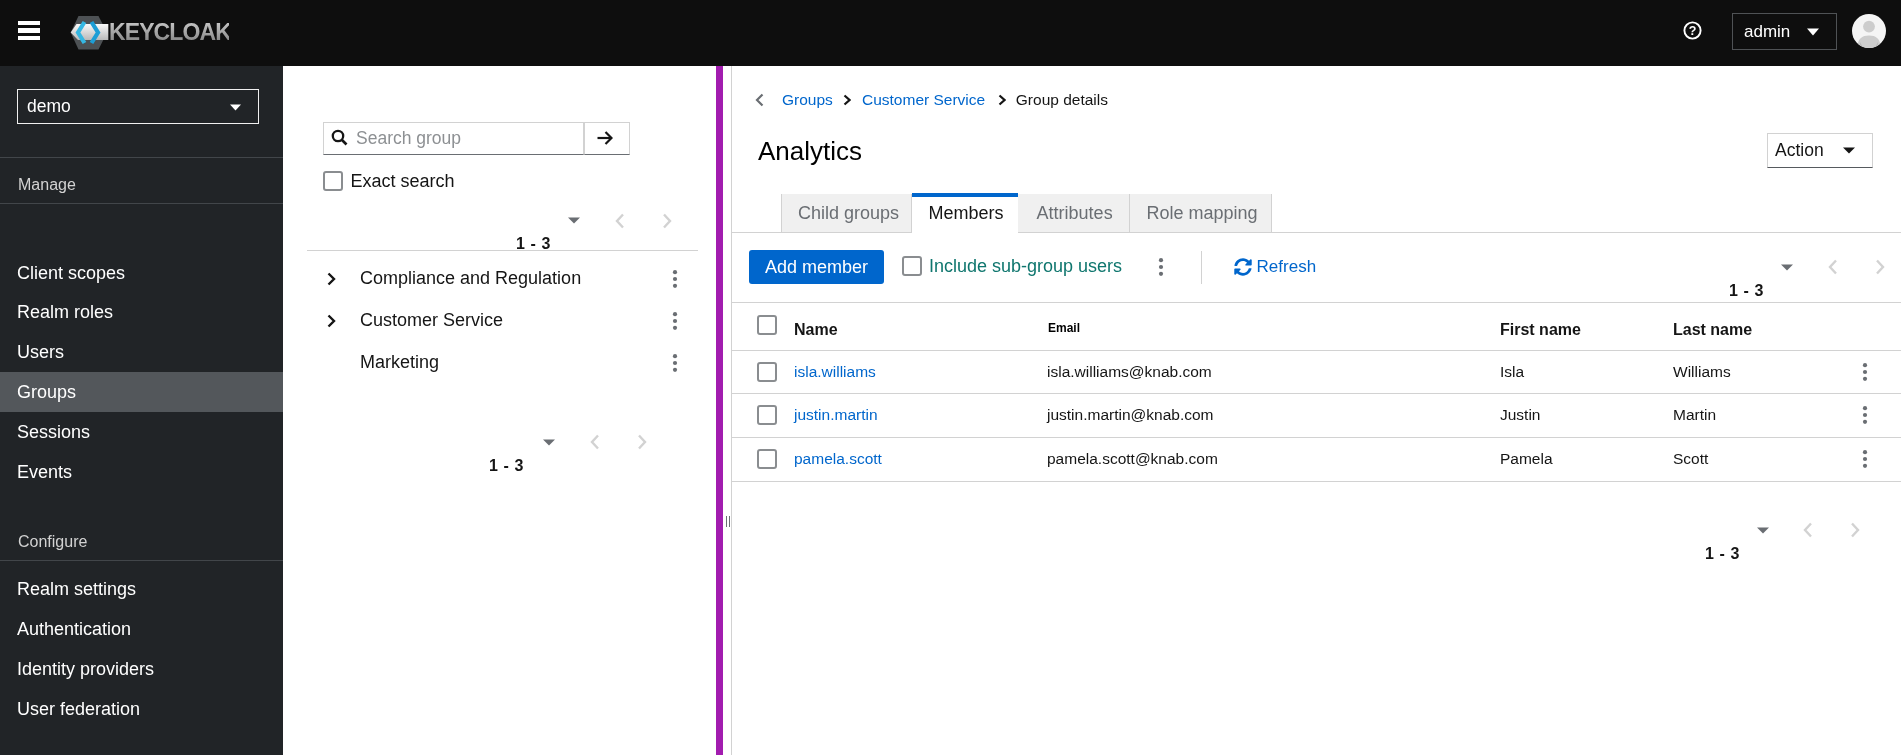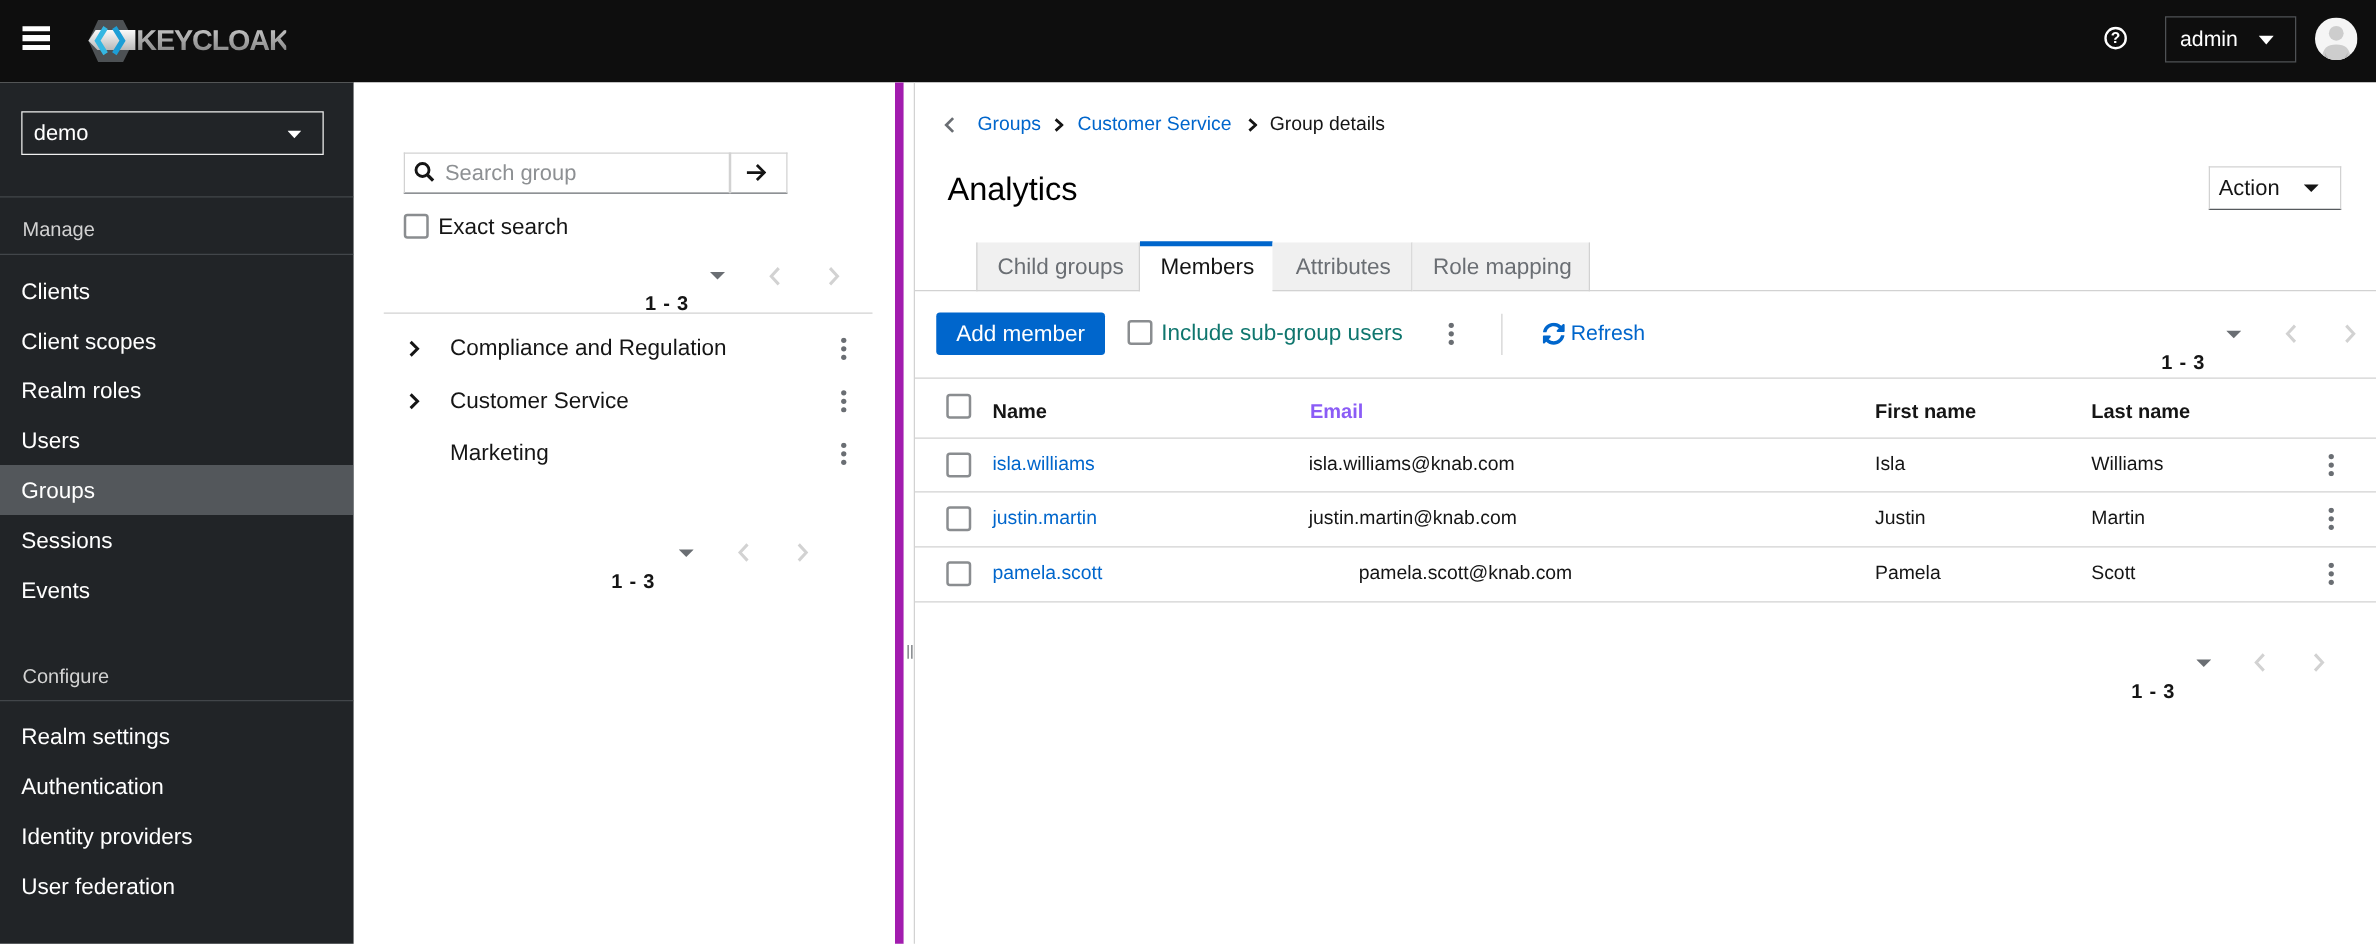--- a/index.html
+++ b/index.html
@@ -73,21 +73,20 @@
 <div id="sidebar">
 
   <div class="abs" style="left:17px; top:23px; width:242px; height:35px; border:1px solid #f0f0f0;"></div>
   <div class="abs" style="left:27px; top:23px; height:35px; line-height:35px; color:#fff; font-size:17.5px;">demo</div>
   <svg class="abs" style="left:230px; top:38px;" width="11" height="7" viewBox="0 0 11 7">
       <polygon points="0,0.5 11,0.5 5.5,6.5" fill="#fff"></polygon>
     </svg>
   <div class="sideline" style="top:91px;"></div>
   <div class="navsect" style="top:110px;">Manage</div>
   <div class="sideline" style="top:137px;"></div>
-  <div class="navitem" style="top:147px;">Clients</div>
   <div class="navitem" style="top:186.5px;">Client scopes</div>
   <div class="navitem" style="top:226px;">Realm roles</div>
   <div class="navitem" style="top:265.5px;">Users</div>
   <div class="navitem" style="top:305.5px; background:#53575b;">Groups</div>
   <div class="navitem" style="top:345.5px;">Sessions</div>
   <div class="navitem" style="top:385.5px;">Events</div>
   <div class="navsect" style="top:467px;">Configure</div>
   <div class="sideline" style="top:493.5px;"></div>
   <div class="navitem" style="top:503px;">Realm settings</div>
   <div class="navitem" style="top:543px;">Authentication</div>
@@ -216,21 +215,21 @@
   <svg class="abs" style="left:1096px; top:193px;" width="10" height="16" viewBox="0 0 10 16">
       <polyline points="8,1.5 2,8 8,14.5" fill="none" stroke="#d2d2d2" stroke-width="2.4"></polyline>
     </svg>
   <svg class="abs" style="left:1143px; top:193px;" width="10" height="16" viewBox="0 0 10 16">
       <polyline points="2,1.5 8,8 2,14.5" fill="none" stroke="#d2d2d2" stroke-width="2.4"></polyline>
     </svg>
 
   <div class="abs" style="left:0px; top:236px; width:1169px; border-top:1px solid #d2d2d2;"></div>
   <div class="cb" style="left:25px; top:249px;"></div>
   <div class="abs" style="left:62px; top:255px; font-size:16px; font-weight:bold; color:#151515;">Name</div>
-  <div class="abs" style="left:316px; top:255px; font-size:16px; font-weight:bold; color:#8b5cf6;text-align:center;">Email</div>
+  <div class="abs" style="left:316px; top:255px; font-size:12px; font-weight:bold; color:#000000;text-align:center;">Email</div>
   <div class="abs" style="left:768px; top:255px; font-size:16px; font-weight:bold; color:#151515;">First name</div>
   <div class="abs" style="left:941px; top:255px; font-size:16px; font-weight:bold; color:#151515;">Last name</div>
   <div class="abs" style="left:0px; top:284px; width:1169px; border-top:1px solid #d2d2d2;"></div>
 
   <div class="cb" style="left:25px; top:296px;"></div>
   <div class="abs" style="left:62px; top:297px; font-size:15.5px; color:#0066cc;">isla.williams</div>
   <div class="abs" style="left:315px; top:297px; font-size:15.5px; color:#151515;">isla.williams@knab.com</div>
   <div class="abs" style="left:768px; top:297px; font-size:15.5px; color:#151515;">Isla</div>
   <div class="abs" style="left:941px; top:297px; font-size:15.5px; color:#151515;">Williams</div>
   <svg class="abs" style="left:1129px; top:297px;" width="8" height="18" viewBox="0 0 8 18">
@@ -247,21 +246,21 @@
   <div class="abs" style="left:941px; top:340px; font-size:15.5px; color:#151515;">Martin</div>
   <svg class="abs" style="left:1129px; top:340px;" width="8" height="18" viewBox="0 0 8 18">
     <circle cx="4" cy="2.2" r="2.1" fill="#6a6e73"></circle>
       <circle cx="4" cy="9" r="2.1" fill="#6a6e73"></circle>
       <circle cx="4" cy="15.8" r="2.1" fill="#6a6e73"></circle>
     </svg>
   <div class="abs" style="left:0px; top:371px; width:1169px; border-top:1px solid #d2d2d2;"></div>
 
   <div class="cb" style="left:25px; top:383px;"></div>
   <div class="abs" style="left:62px; top:384px; font-size:15.5px; color:#0066cc;">pamela.scott</div>
-  <div class="abs" style="left:315px; top:384px; font-size:15.5px; color:#151515;margin-left:40px;">pamela.scott@knab.com</div>
+  <div class="abs" style="left:315px; top:384px; font-size:15.5px; color:#151515;">pamela.scott@knab.com</div>
   <div class="abs" style="left:768px; top:384px; font-size:15.5px; color:#151515;">Pamela</div>
   <div class="abs" style="left:941px; top:384px; font-size:15.5px; color:#151515;">Scott</div>
   <svg class="abs" style="left:1129px; top:384px;" width="8" height="18" viewBox="0 0 8 18">
     <circle cx="4" cy="2.2" r="2.1" fill="#6a6e73"></circle>
       <circle cx="4" cy="9" r="2.1" fill="#6a6e73"></circle>
       <circle cx="4" cy="15.8" r="2.1" fill="#6a6e73"></circle>
     </svg>
   <div class="abs" style="left:0px; top:415px; width:1169px; border-top:1px solid #d2d2d2;"></div>
 
   <div class="pgtext" style="left:973px; top:455px;">1 - 3</div>

